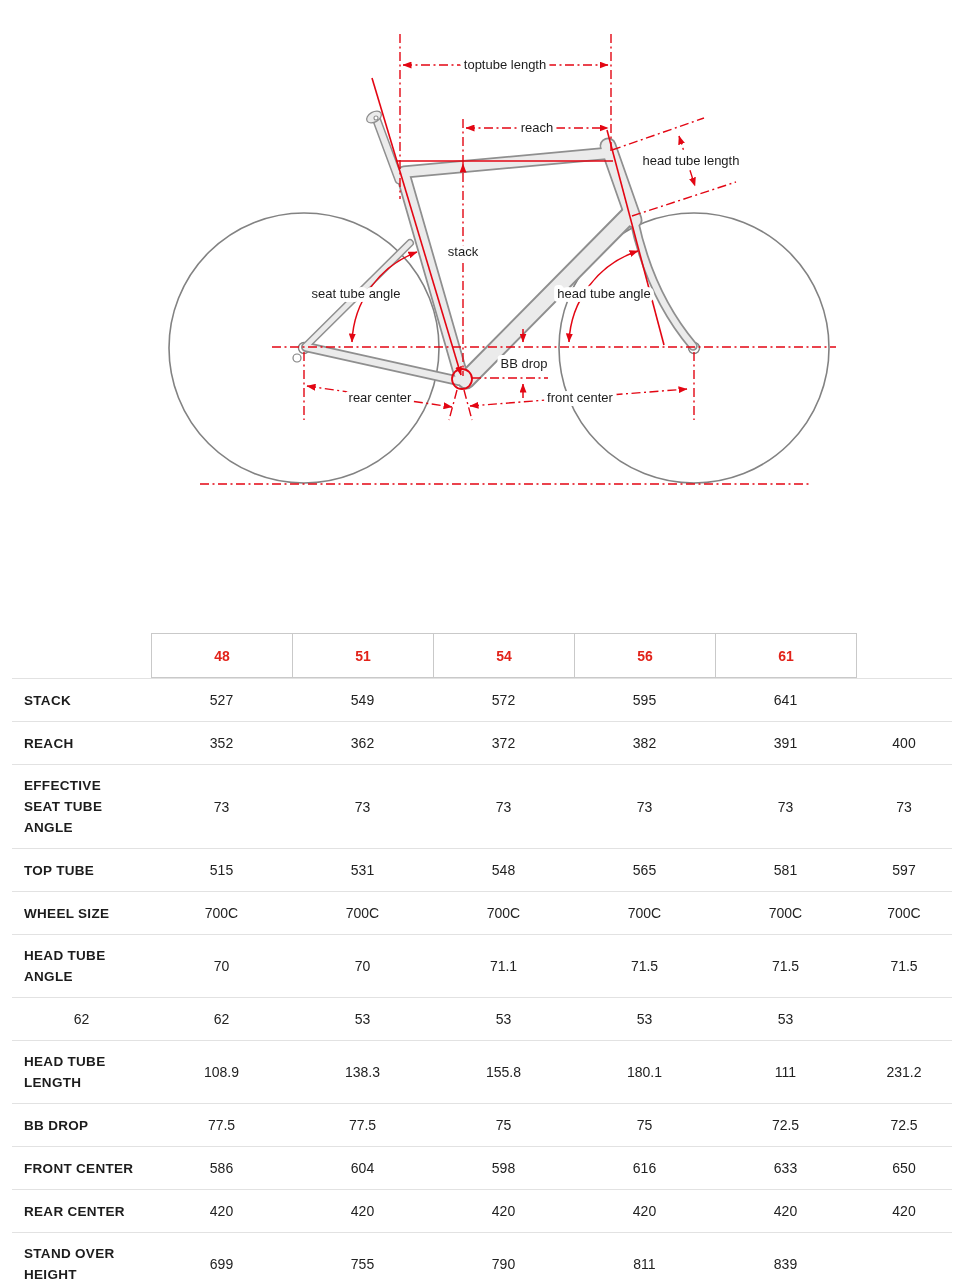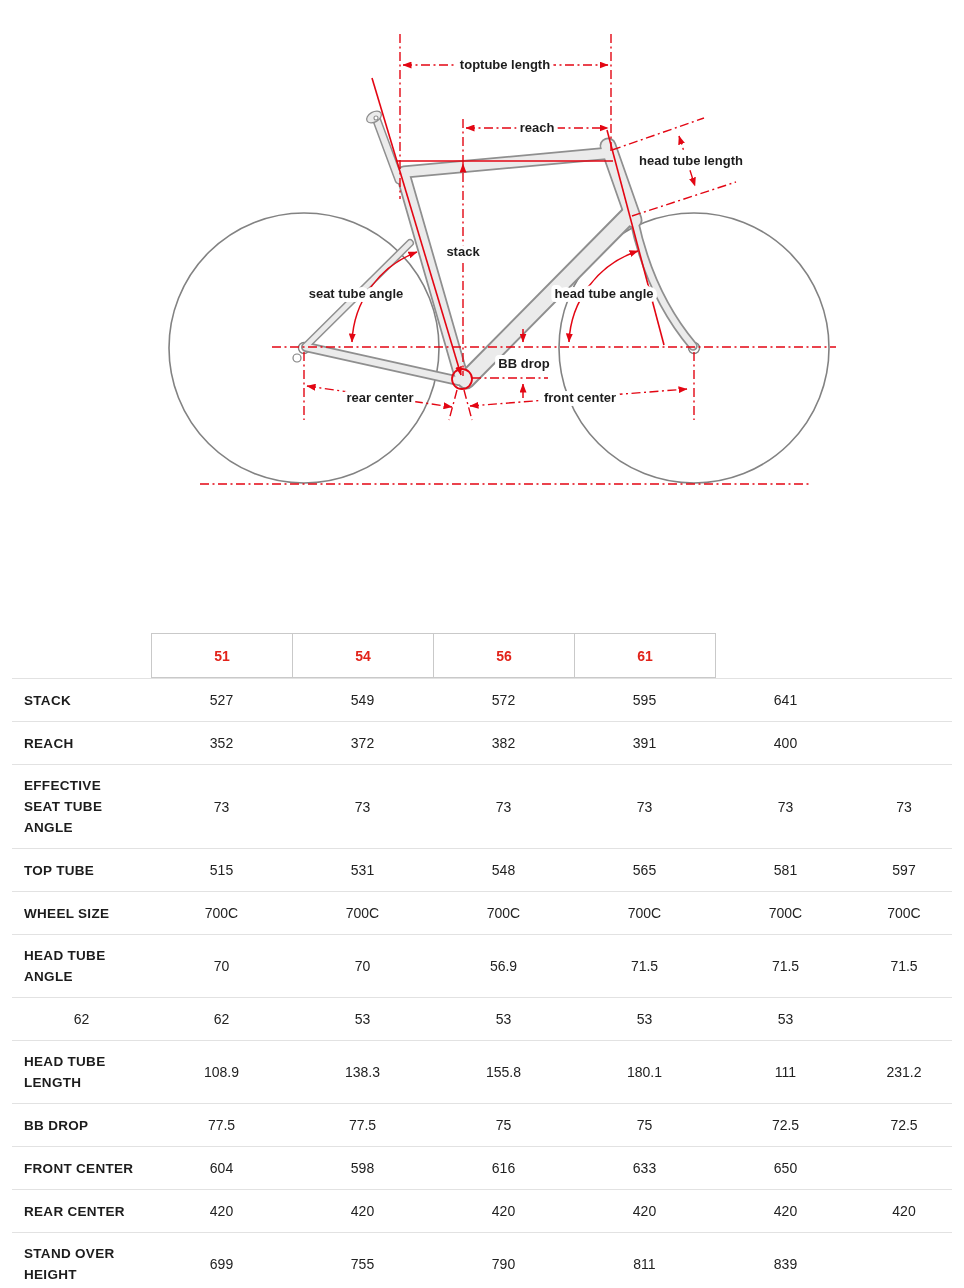--- a/index.html
+++ b/index.html
@@ -1,17 +1,17 @@
 <!DOCTYPE html>
 <html style="--accent-red: #e2231a; --diagram-red: #e30613; --row-line: #e2e2e2; --header-border: #c9c9c9; --frame-fill: #ebebeb; --frame-outline: #8f8f8f; --wheel-outline: #828282;"><head>
 <meta charset="utf-8">
 <style>
   html,body{margin:0;padding:0;background:#fff;}
   body{width:964px;height:1288px;font-family:"Liberation Sans",sans-serif;color:#1c1c1c;overflow:hidden;}
-  .diagram-wrap{width:832px;height:633px;position:relative;font-weight:bold;}
+  .diagram-wrap{width:832px;height:633px;position:relative;}
   svg{display:block;}
   .dl{font-size:13px;fill:#1d1d1d;paint-order:stroke;stroke:#ffffff;stroke-width:8px;stroke-linejoin:round;text-anchor:middle;font-family:"Liberation Sans",sans-serif;}
   .fo{stroke:var(--frame-outline);fill:none;stroke-linecap:round;}
   .fi{stroke:var(--frame-fill);fill:none;stroke-linecap:round;}
   .wh{stroke:var(--wheel-outline);fill:none;}
   .rs{stroke:var(--diagram-red);fill:none;stroke-width:1.6;}
   .rd{stroke:var(--diagram-red);fill:none;stroke-width:1.4;stroke-dasharray:9 3.5 2 3.5;}
   .ra{stroke:var(--diagram-red);fill:none;stroke-width:1.5;}
   .geo-table{padding:0 12px;}
   .t-row{display:grid;grid-template-columns:139px repeat(5,141px) 1fr;align-items:center;border-bottom:1px solid var(--row-line);min-height:42px;}
@@ -111,20 +111,23 @@
     <text class="dl" x="380" y="402">rear center</text>
     <text class="dl" x="580" y="402">front center</text>
   </g>
 </svg>
 </div>
 
 <div class="geo-table">
   <div class="t-row t-head" id="head-row">
     <div class="t-corner"></div>
 
+  <div class="t-size">
+        <span>48</span>
+      </div>
       <div class="t-size">
         <span>51</span>
       </div>
       <div class="t-size">
         <span>54</span>
       </div>
       <div class="t-size">
         <span>56</span>
       </div>
       <div class="t-size">
@@ -136,20 +139,21 @@
         <div class="t-label">STACK</div>
         <div class="t-val">527</div>
         <div class="t-val">549</div>
         <div class="t-val">572</div>
         <div class="t-val">595</div>
         <div class="t-val">641</div>
       </div>
       <div class="t-row">
         <div class="t-label">REACH</div>
         <div class="t-val">352</div>
+        <div class="t-val">362</div>
         <div class="t-val">372</div>
         <div class="t-val">382</div>
         <div class="t-val">391</div>
         <div class="t-val">400</div>
       </div>
       <div class="t-row">
         <div class="t-label">EFFECTIVE SEAT TUBE ANGLE</div>
         <div class="t-val">73</div>
         <div class="t-val">73</div>
         <div class="t-val">73</div>
@@ -172,21 +176,21 @@
         <div class="t-val">700C</div>
         <div class="t-val">700C</div>
         <div class="t-val">700C</div>
         <div class="t-val">700C</div>
         <div class="t-val">700C</div>
       </div>
       <div class="t-row">
         <div class="t-label">HEAD TUBE ANGLE</div>
         <div class="t-val">70</div>
         <div class="t-val">70</div>
-        <div class="t-val">56.9</div>
+        <div class="t-val">71.1</div>
         <div class="t-val">71.5</div>
         <div class="t-val">71.5</div>
         <div class="t-val">71.5</div>
       </div>
       <div class="t-row">
         <div class="t-val">62</div>
         <div class="t-val">62</div>
         <div class="t-val">53</div>
         <div class="t-val">53</div>
         <div class="t-val">53</div>
@@ -205,20 +209,21 @@
         <div class="t-label">BB DROP</div>
         <div class="t-val">77.5</div>
         <div class="t-val">77.5</div>
         <div class="t-val">75</div>
         <div class="t-val">75</div>
         <div class="t-val">72.5</div>
         <div class="t-val">72.5</div>
       </div>
       <div class="t-row">
         <div class="t-label">FRONT CENTER</div>
+        <div class="t-val">586</div>
         <div class="t-val">604</div>
         <div class="t-val">598</div>
         <div class="t-val">616</div>
         <div class="t-val">633</div>
         <div class="t-val">650</div>
       </div>
       <div class="t-row">
         <div class="t-label">REAR CENTER</div>
         <div class="t-val">420</div>
         <div class="t-val">420</div>

